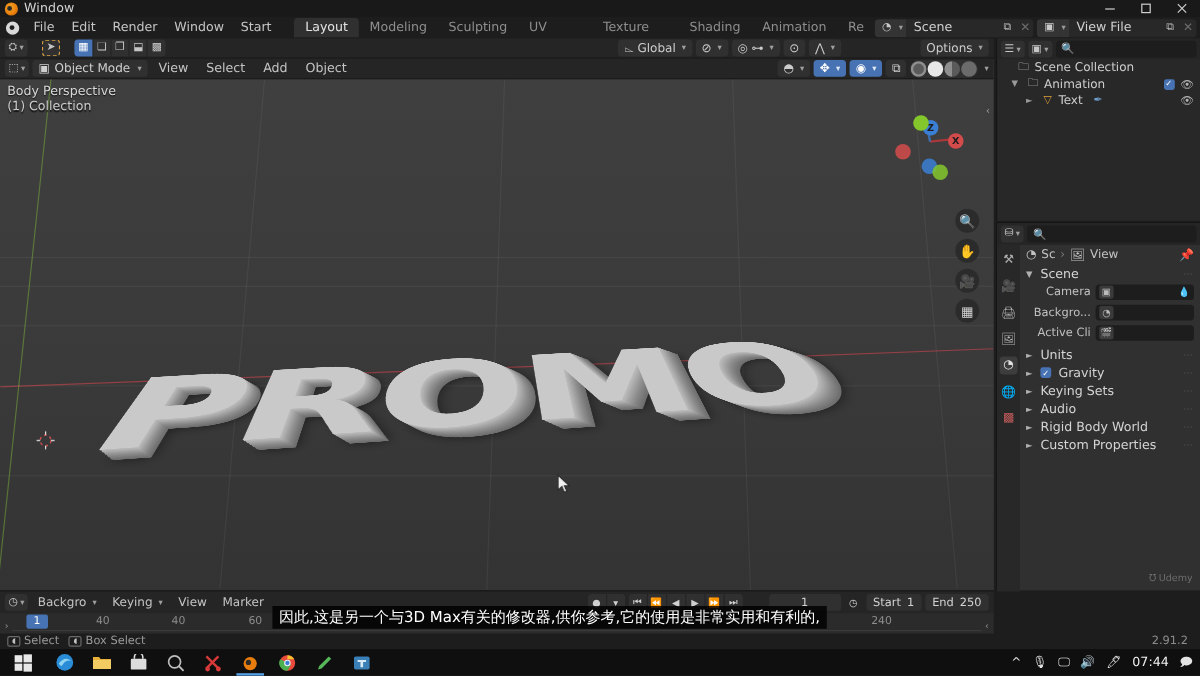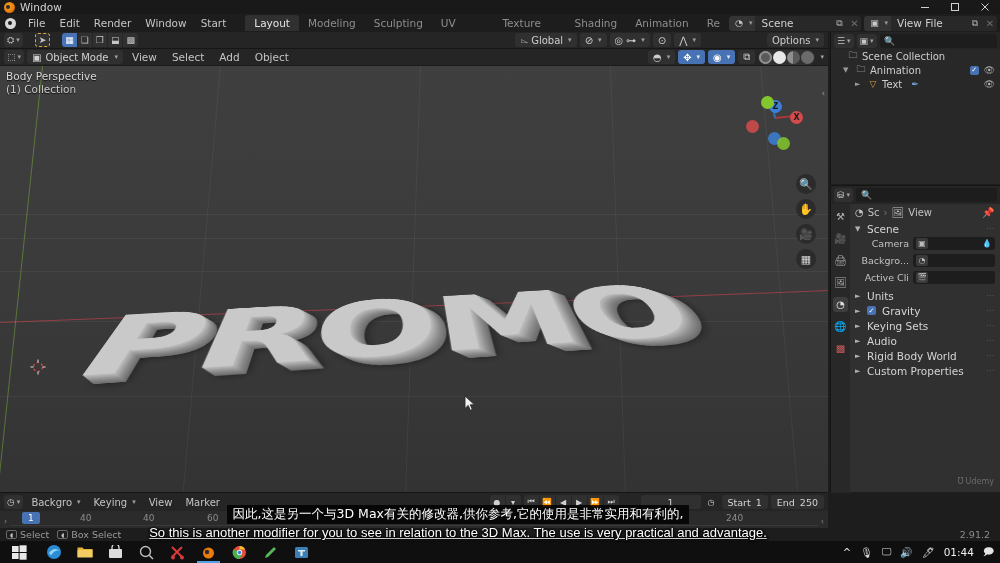--- a/index.html
+++ b/index.html
@@ -229,21 +229,21 @@
   .playhead{position:absolute;top:1px;height:12px;background:#4772b3;border-radius:2px;padding:0 6px;display:flex;align-items:center;color:#fff;font-size:9px;}
   .tl-baseline{position:absolute;bottom:3px;left:10px;right:10px;height:1px;background:#3a3a3a;}
 
   
   .statusbar{position:absolute;top:528px;left:0;width:1000px;height:13px;background:#1d1d1d;display:flex;align-items:center;gap:8px;padding:0 6px;}
   .sb-item{display:flex;align-items:center;gap:3px;font-size:9.5px;color:#9a9a9a;}
   .sb-key{width:11px;height:9px;border:1px solid #6a6a6a;border-radius:2px;display:flex;align-items:center;justify-content:center;font-size:6px;color:#c0c0c0;}
   .sb-ver{margin-left:auto;font-size:9.5px;color:#8c8c8c;padding-right:4px;}
 
   
-  .subs{position:absolute;left:0;top:505px;width:916px;text-align:center;pointer-events:none;z-index:30;text-decoration:underline;}
+  .subs{position:absolute;left:0;top:505px;width:916px;text-align:center;pointer-events:none;z-index:30;}
   .sub-cn{
     display:inline-block;background:rgba(0,0,0,.82);color:#fff;font-size:12.5px;
     padding:1px 6px; font-family:"DejaVu Sans","Liberation Sans",sans-serif;
   }
   .sub-en{
     display:block;color:#fff;font-size:13px;margin-top:1px;
     text-shadow:0 0 3px #000,0 0 3px #000,1px 1px 2px #000;
     font-family:"Liberation Sans",sans-serif;
   }
 
@@ -643,21 +643,20 @@
     </div>
     <div class="sb-item">
       <span class="sb-key">◖</span>
       <span>Box Select</span>
     </div>
     <div class="sb-ver">2.91.2</div>
   </div>
 
   <div class="subs">
     <div class="sub-cn">因此,这是另一个与3D Max有关的修改器,供你参考,它的使用是非常实用和有利的,</div>
-    <div class="sub-en">So this is another modifier for you to see in relation to the 3D Max. The use is very practical and advantage.</div>
   </div>
 
   <div class="taskbar">
     <div class="tb-start">
       <svg width="15" height="15" viewBox="0 0 15 15">
         <rect x="0" y="1" width="6.6" height="6" fill="#e8e8e8"></rect>
         <rect x="7.6" y="0.3" width="7" height="6.7" fill="#e8e8e8"></rect>
         <rect x="0" y="8" width="6.6" height="6" fill="#e8e8e8"></rect>
         <rect x="7.6" y="8" width="7" height="6.7" fill="#e8e8e8"></rect>
       </svg>
@@ -719,18 +718,18 @@
           <path d="M4 5h7v1.6H8.6V11H6.4V6.6H4z" fill="#d8eaf5"></path>
         </svg>
     </div>
 
     <div class="tb-right">
       <span>^</span>
       <span>🎙</span>
       <span>🖵</span>
       <span>🔊</span>
       <span>🖊</span>
-      <span class="tb-time">01:44</span>
+      <span class="tb-time">07:44</span>
       <span>🗩</span>
     </div>
   </div>
 
 </div>
 
 </body></html>

